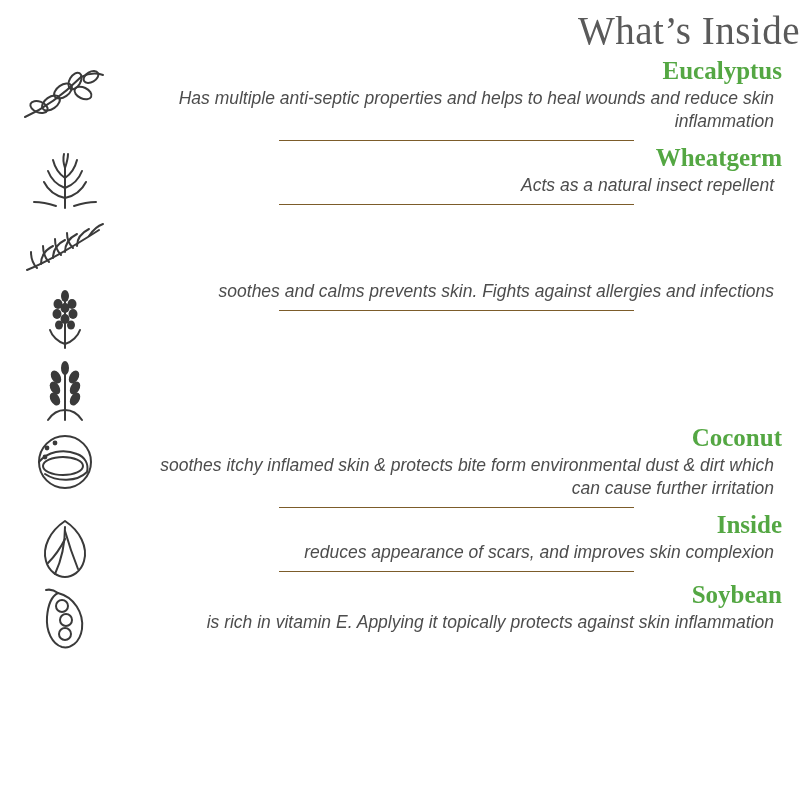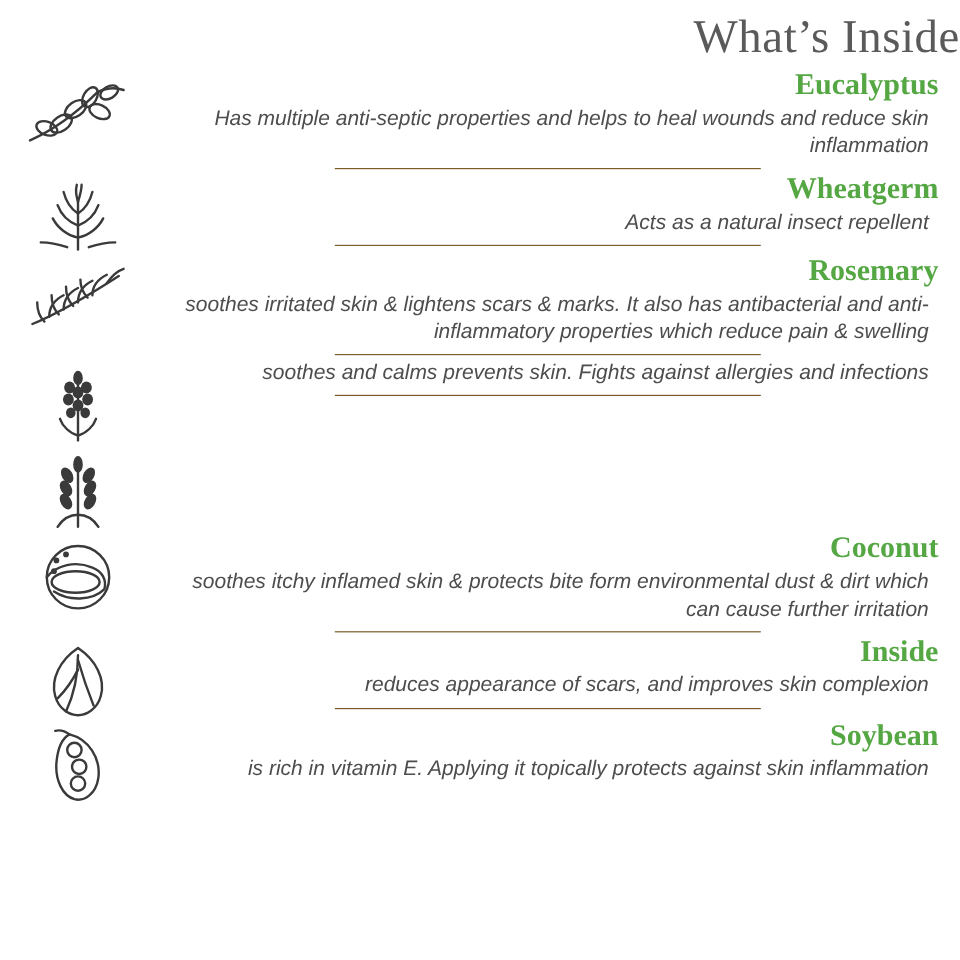--- a/index.html
+++ b/index.html
@@ -147,27 +147,20 @@
             <path d="M46 34 C46 26 50 20 58 16"></path>
             <path d="M58 28 C58 20 62 15 70 11"></path>
             <path d="M18 50 C14 46 12 40 12 34"></path>
             <path d="M30 44 C26 40 24 34 24 28"></path>
             <path d="M42 37 C38 33 36 27 36 21"></path>
             <path d="M54 30 C50 26 48 20 48 15"></path>
             <path d="M70 18 C74 12 78 8 84 6"></path>
           </g>
         </svg>
       </div>
-      <div class="text-cell">
-        <div class="ing-name">Rosemary</div>
-        <div class="ing-desc">soothes irritated skin &amp; lightens scars &amp; marks. It also has antibacterial and anti-inflammatory properties which reduce pain &amp; swelling</div>
-        <div class="divider-wrap">
-            <div class="divider"></div>
-          </div>
-      </div>
     </div>
 
     <div class="entry">
       <div class="icon-cell">
         <svg width="62" height="68" viewBox="0 0 62 68">
           <g class="ic">
             <path d="M31 62 L31 14"></path>
             <path d="M31 58 C24 56 18 50 16 44"></path>
             <path d="M31 58 C38 56 44 50 46 44"></path>
           </g>

